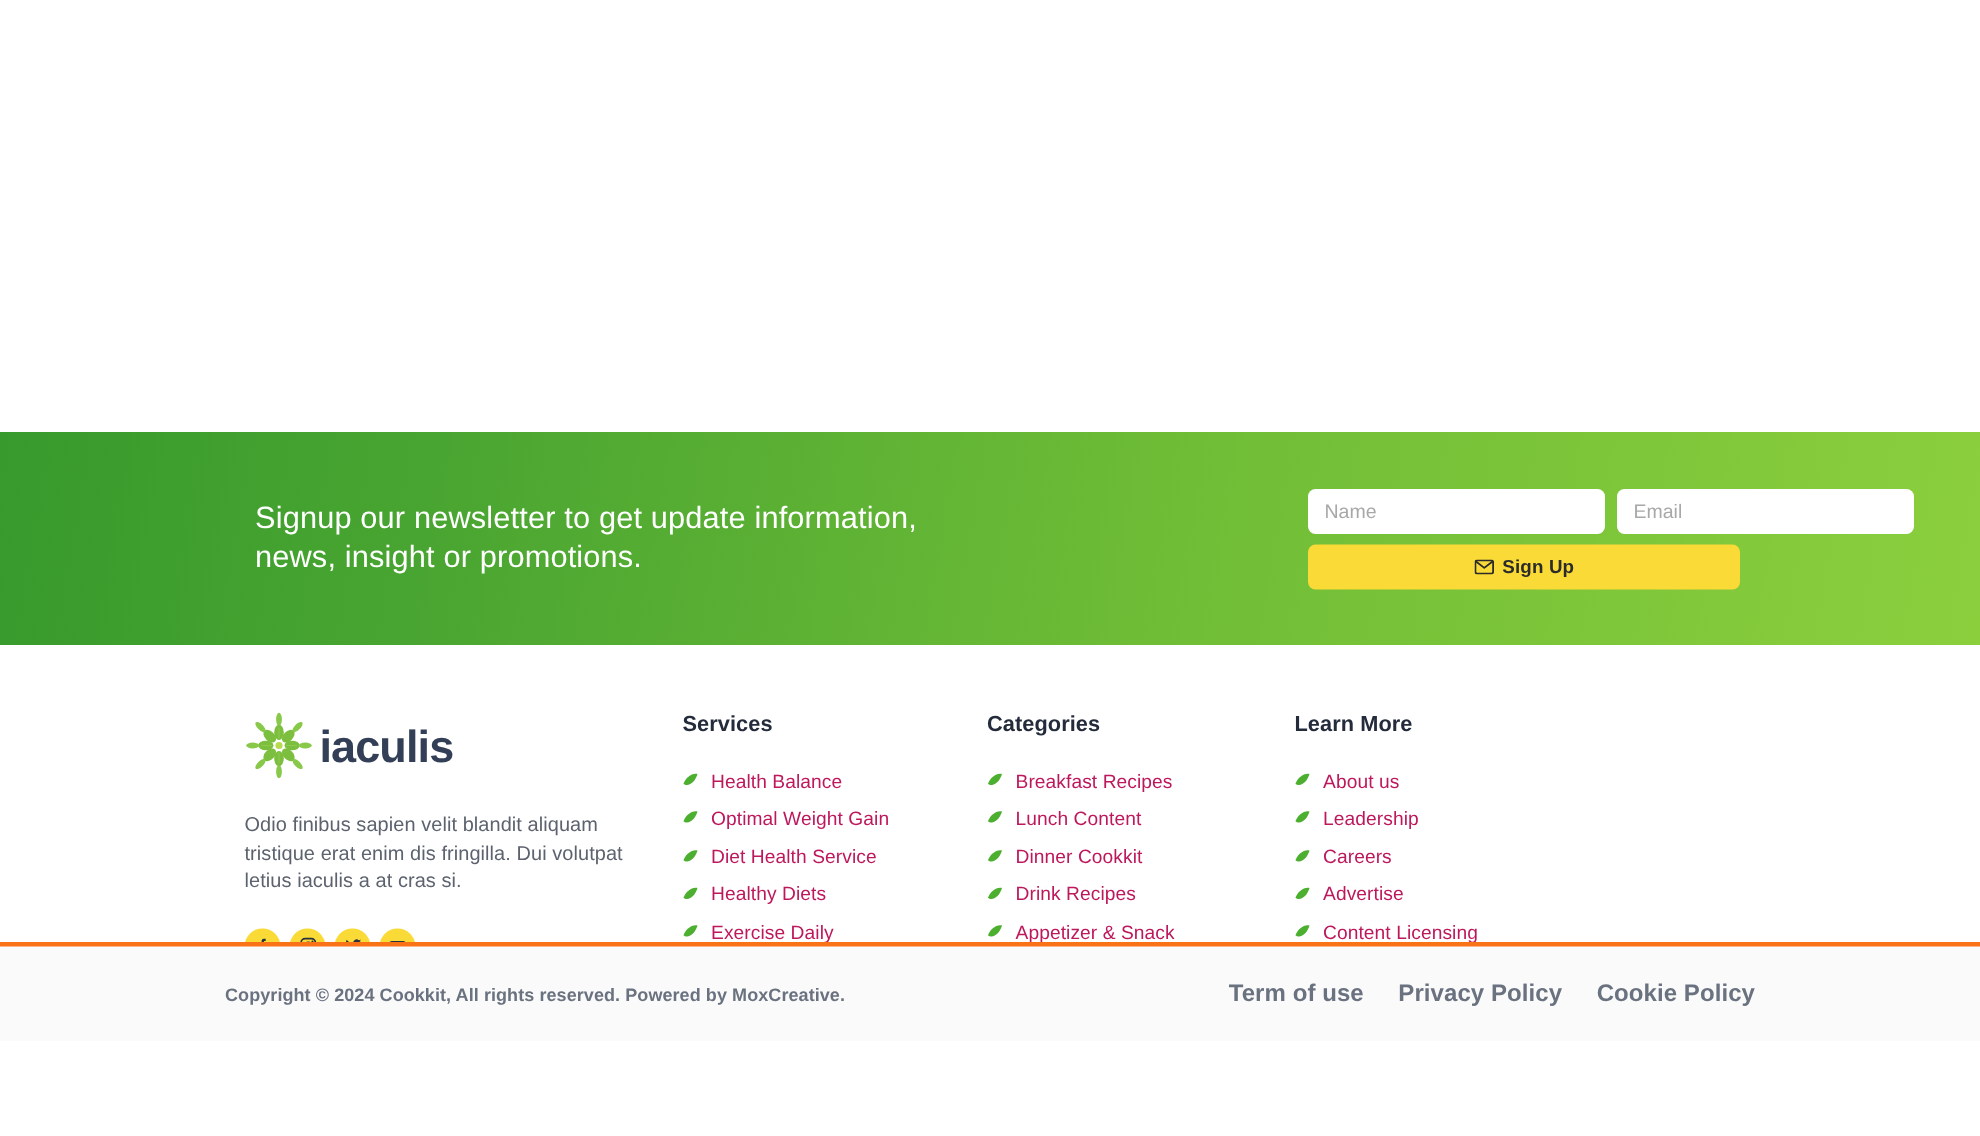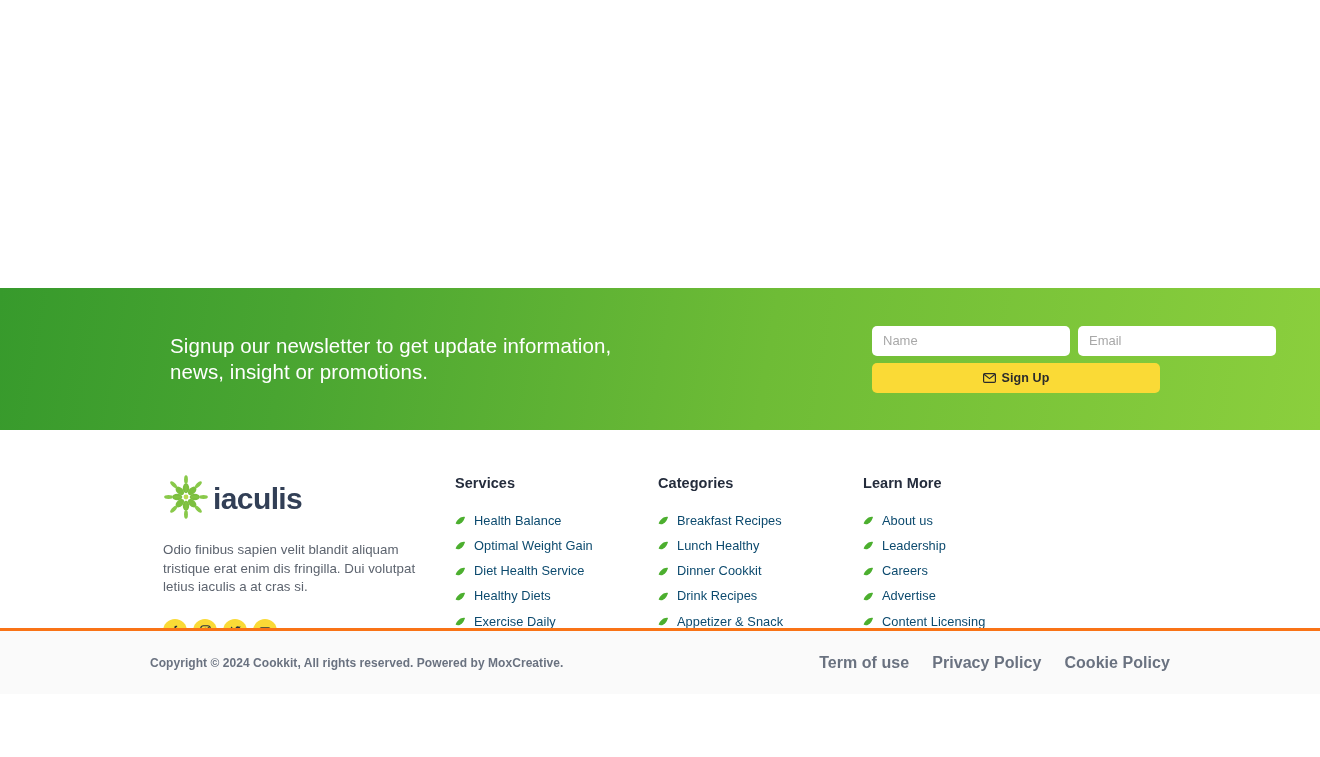--- a/index.html
+++ b/index.html
@@ -175,21 +175,21 @@
   }
   .link-list li {
     display: flex;
     align-items: center;
     gap: 8px;
     margin-bottom: 7.3px;
   }
   .leaf-icon { display: block; flex: none; }
   .link-list a {
     font-size: 12.8px;
-    color: #0c4a6e;
+    color: #be185d;
     text-decoration: none;
     letter-spacing: 0.05px;
     white-space: nowrap;
   }
 
   
   .bottom-bar {
     position: absolute;
     left: 0;
     right: 0;
@@ -398,21 +398,21 @@
               </svg>
           </span>
           <a href="#">Breakfast Recipes</a>
         </li>
         <li>
           <span class="leaf-icon">
             <svg width="11" height="9" viewBox="0 0 14 12" aria-hidden="true">
                 <path d="M13 1.3C11.4 6.9 7.6 11 3.6 11c-1.2 0-2.3-.4-3.1-1.1C2.4 4.9 6.9 1 11.3 1c.6 0 1.2.1 1.7.3z" fill="#4caf2f"></path>
               </svg>
           </span>
-          <a href="#">Lunch Healthy</a>
+          <a href="#">Lunch Content</a>
         </li>
         <li>
           <span class="leaf-icon">
             <svg width="11" height="9" viewBox="0 0 14 12" aria-hidden="true">
                 <path d="M13 1.3C11.4 6.9 7.6 11 3.6 11c-1.2 0-2.3-.4-3.1-1.1C2.4 4.9 6.9 1 11.3 1c.6 0 1.2.1 1.7.3z" fill="#4caf2f"></path>
               </svg>
           </span>
           <a href="#">Dinner Cookkit</a>
         </li>
         <li>

